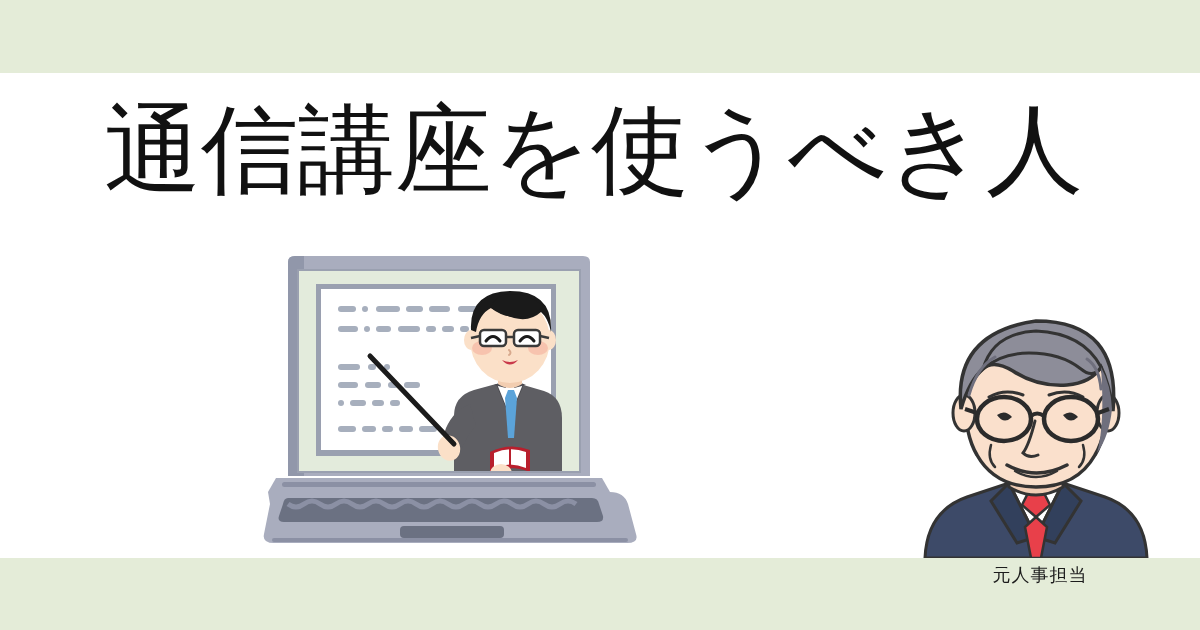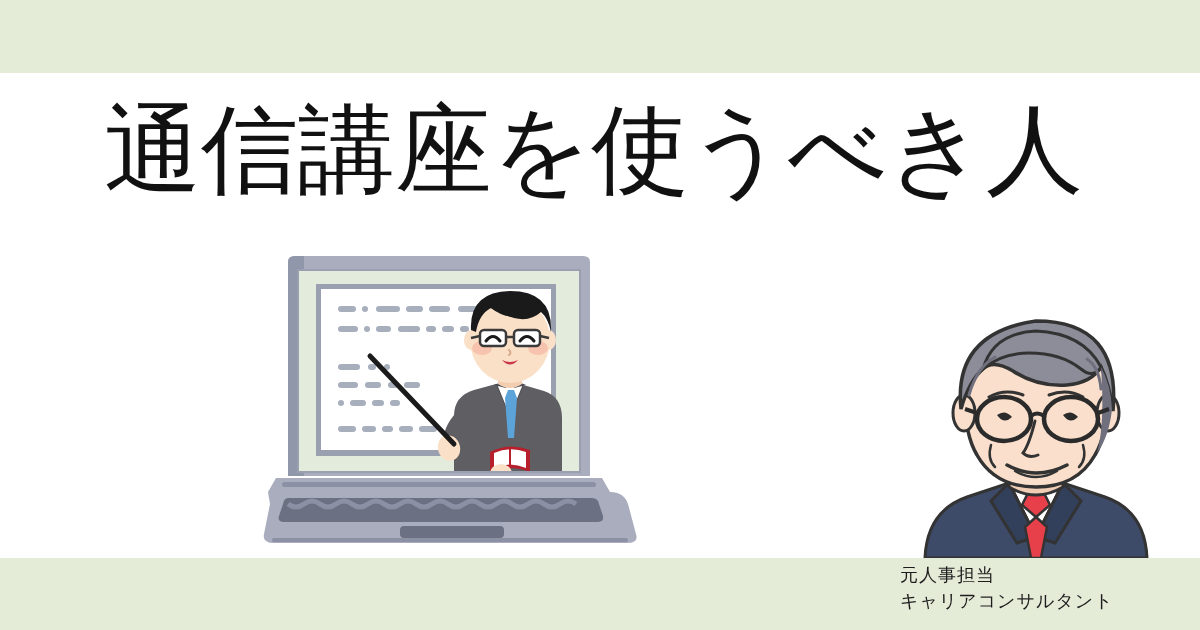--- a/index.html
+++ b/index.html
@@ -31,21 +31,21 @@
   
   .laptop { position:absolute; left:258px; top:248px; width:400px; height:310px; }
   .laptop svg { display:block; width:100%; height:100%; }
 
   
   .portrait { position:absolute; left:905px; top:305px; width:262px; height:253px; overflow:hidden; }
   .portrait svg { display:block; width:100%; height:100%; }
 
   .caption {
     position:absolute; left:900px; top:562px; width:280px;
-    text-align:left; color:#1c1c1c;
+    text-align:center; color:#1c1c1c;
     font-family:"DejaVu Sans","Liberation Sans",sans-serif;
   }
   .caption-line1 { font-size:18px; line-height:26px; letter-spacing:1px; }
   .caption-line2 { font-size:18px; line-height:26px; letter-spacing:1px; }
 </style>
 </head>
 <body>
 
 <div id="stage">
 
@@ -223,16 +223,15 @@
 
       <path d="M102 160 Q131 176 162 160" stroke="#333333" stroke-width="3.5" fill="none" stroke-linecap="round"></path>
       <path d="M110 166 Q131 178 152 166" stroke="#333333" stroke-width="2.5" fill="none" stroke-linecap="round"></path>
     </svg>
   </div>
 
   <div class="band-bottom"></div>
 
   <div class="caption">
     <div class="caption-line1">元人事担当</div>
-    <div class="caption-line2">キャリアコンサルタント</div>
   </div>
 
 </div>
 
 </body></html>

